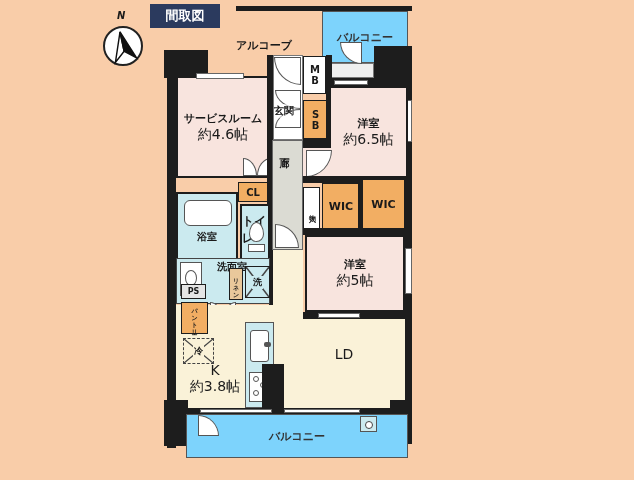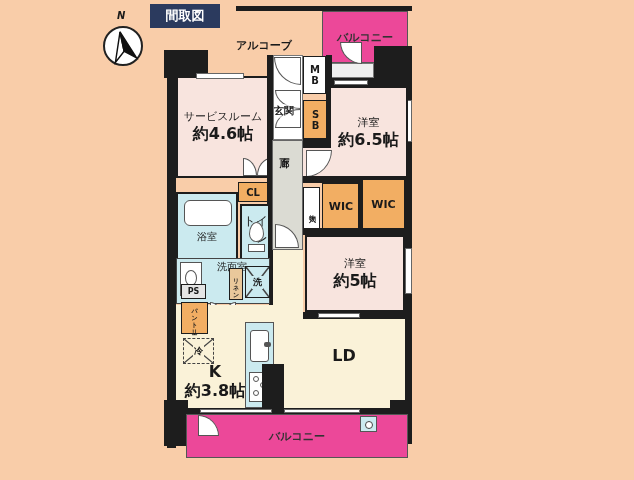--- a/index.html
+++ b/index.html
@@ -11,23 +11,23 @@
   .wall{position:absolute;background:#1d1d1d;}
   .box{position:absolute;box-sizing:border-box;border:1.5px solid #1d1d1d;display:flex;align-items:center;justify-content:center;font-weight:bold;text-align:center;}
   .label{position:absolute;font-weight:bold;white-space:nowrap;}
   .vtext{writing-mode:vertical-rl;text-orientation:upright;letter-spacing:0px;line-height:1;}
   .arc{position:absolute;background:#fff;border:1px solid #555;box-sizing:border-box;}
   .arc-bl{border-radius:0 0 0 100%;}
   .arc-br{border-radius:0 0 100% 0;}
   .arc-tl{border-radius:100% 0 0 0;}
   .arc-tr{border-radius:0 100% 0 0;}
   .window{position:absolute;background:#fff;border:1px solid #666;box-sizing:border-box;}
-  .rname{font-size:11px;font-weight:normal;text-align:right;}
-  .rsize{font-size:16px;font-weight:bold;}
-  .gray{background:#ec4899;}
+  .rname{font-size:11px;font-weight:bold;}
+  .rsize{font-size:14px;font-weight:normal;}
+  .gray{background:#7dd3fc;}
   .pink{background:#F8E4DE;}
   .cream{background:#FAF2D8;}
   .cyan{background:#CBEAEF;}
   .orange{background:#F2AE63;}
   .icon-rect{position:absolute;box-sizing:border-box;background:#fff;border:1px solid #555;}
   .xsvg{position:absolute;left:0;top:0;width:100%;height:100%;}
 </style>
 </head>
 <body>
 

